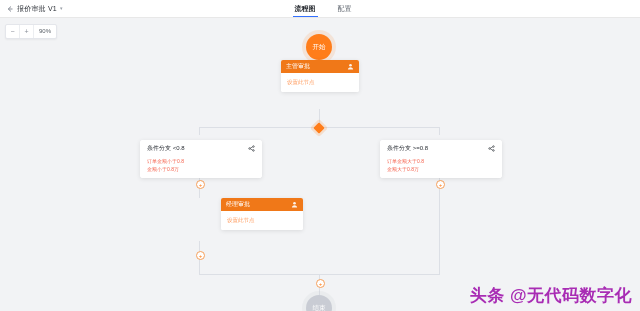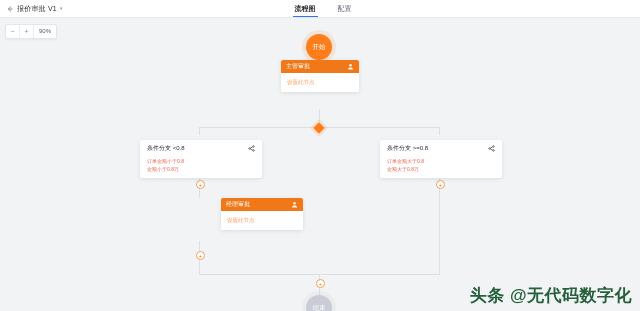--- a/index.html
+++ b/index.html
@@ -93,21 +93,21 @@
   }
   .cond-head .ttl{font-size:6px;color:#2b2f36;white-space:nowrap;}
   .cond-head .sico{width:7px;height:7px;color:#2b2f36;}
   .cond-head .sico svg{display:block;}
   .cond-body{padding:1px 6px 4px 6px;}
   .cond-body .ln{font-size:5px;color:#f5624d;white-space:nowrap;line-height:8px;}
 
   
   .wm{
     position:absolute;right:8px;bottom:4px;
-    font-size:17px;font-weight:bold;color:#14532d;
+    font-size:17px;font-weight:bold;color:#a21caf;
     letter-spacing:.5px;white-space:nowrap;opacity:.92;
   }
 </style>
 </head>
 <body>
 
 <div class="topbar">
   <div class="tb-left">
     <span class="back-ico">
       <svg viewBox="0 0 16 16" width="8" height="8" fill="none" stroke="currentColor" stroke-width="2">

